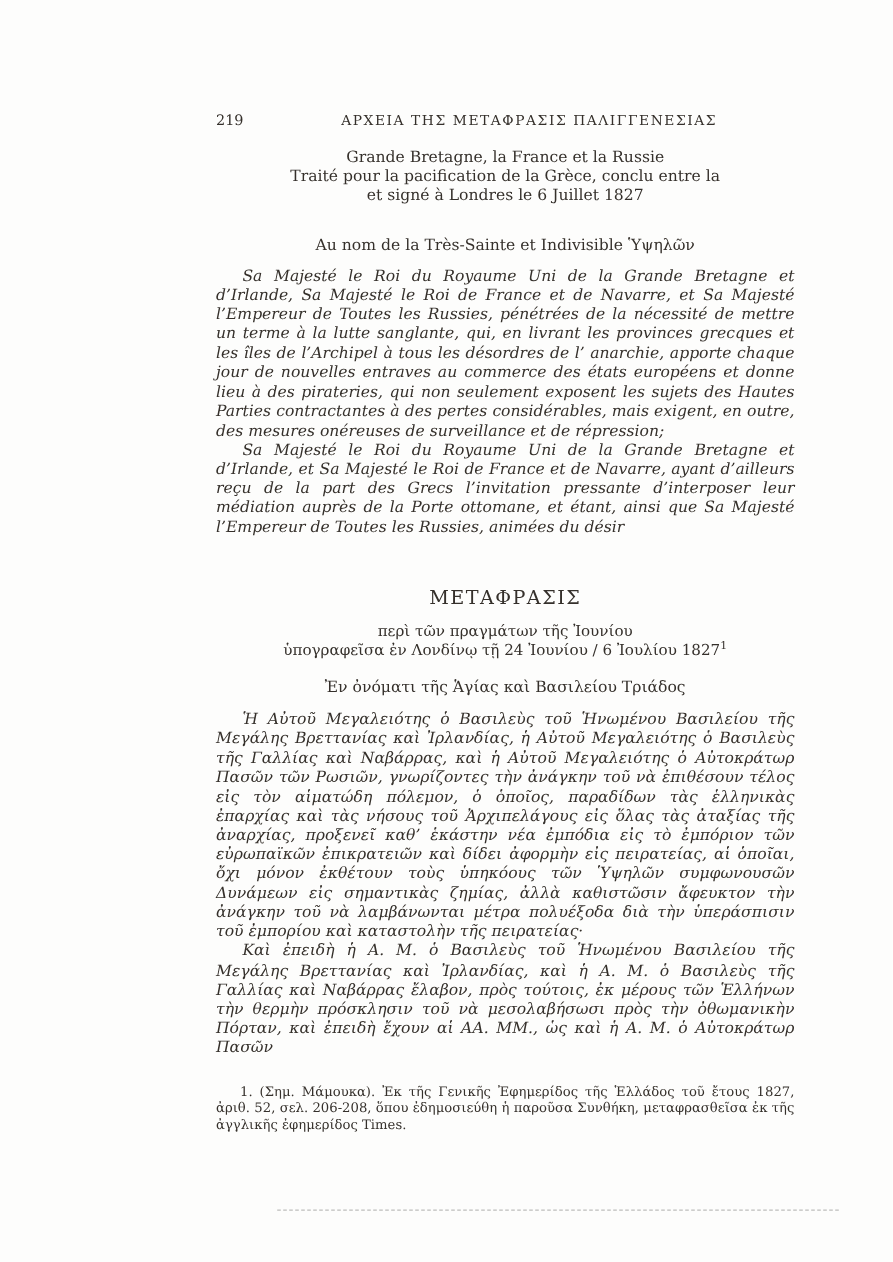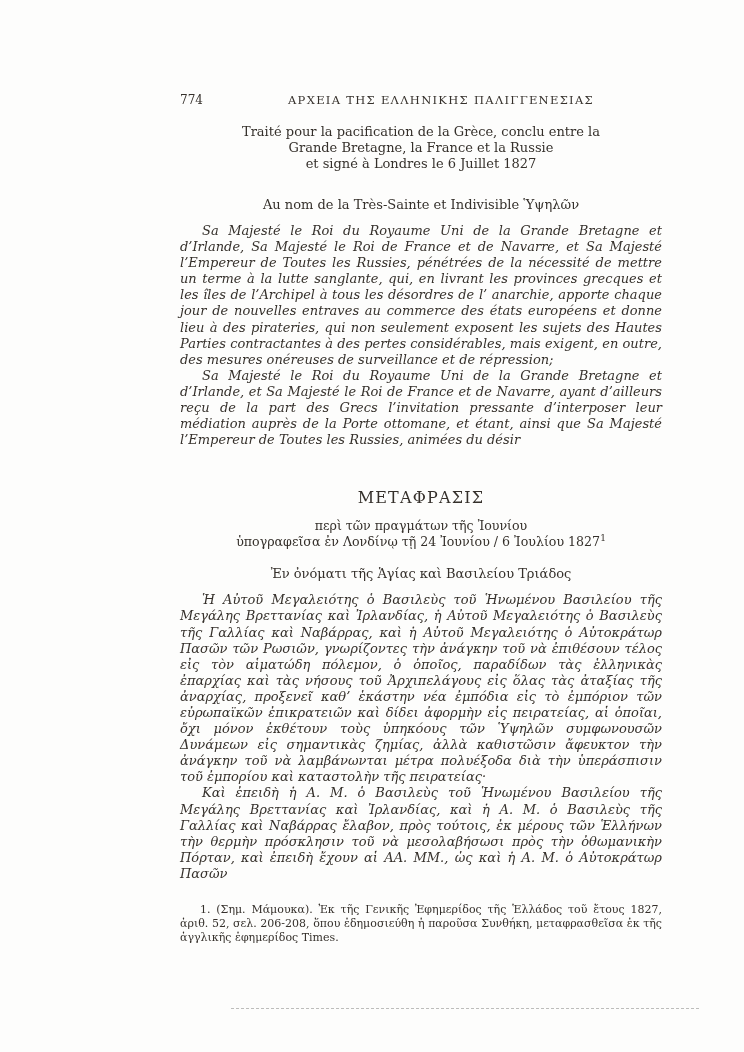--- a/index.html
+++ b/index.html
@@ -104,28 +104,28 @@
     border-top: 1px dashed #bdbdbb;
   }
 </style>
 </head>
 <body>
 
 <div class="page">
   <div class="content">
 
     <div class="header-row">
-      <span class="page-number">774</span>
-      <span class="running-title">ΑΡΧΕΙΑ ΤΗΣ ΕΛΛΗΝΙΚΗΣ ΠΑΛΙΓΓΕΝΕΣΙΑΣ</span>
+      <span class="page-number">219</span>
+      <span class="running-title">ΑΡΧΕΙΑ ΤΗΣ ΜΕΤΑΦΡΑΣΙΣ ΠΑΛΙΓΓΕΝΕΣΙΑΣ</span>
     </div>
 
 
     <div class="treaty-title">
+      <div>Grande Bretagne, la France et la Russie</div>
       <div>Traité pour la pacification de la Grèce, conclu entre la</div>
-      <div>Grande Bretagne, la France et la Russie</div>
       <div>et signé à Londres le 6 Juillet 1827</div>
     </div>
 
     <div class="invocation-fr">Au nom de la Très-Sainte et Indivisible Ὑψηλῶν</div>
 
     <p class="body-par first-par">Sa Majesté le Roi du Royaume Uni de la Grande Bretagne et d’Irlande, Sa Majesté le Roi de France et de Navarre, et Sa Majesté l’Empereur de Toutes les Russies, pénétrées de la nécessité de mettre un terme à la lutte sanglante, qui, en livrant les provinces grecques et les îles de l’Archipel à tous les désordres de l’ anarchie, apporte chaque jour de nouvelles entraves au commerce des états européens et donne lieu à des pirateries, qui non seulement exposent les sujets des Hautes Parties contractantes à des pertes considérables, mais exigent, en outre, des mesures onéreuses de surveillance et de répression;</p>
     <p class="body-par">Sa Majesté le Roi du Royaume Uni de la Grande Bretagne et d’Irlande, et Sa Majesté le Roi de France et de Navarre, ayant d’ailleurs reçu de la part des Grecs l’invitation pressante d’interposer leur médiation auprès de la Porte ottomane, et étant, ainsi que Sa Majesté l’Empereur de Toutes les Russies, animées du désir</p>
 
     <div class="metafrasis">ΜΕΤΑΦΡΑΣΙΣ</div>
 

